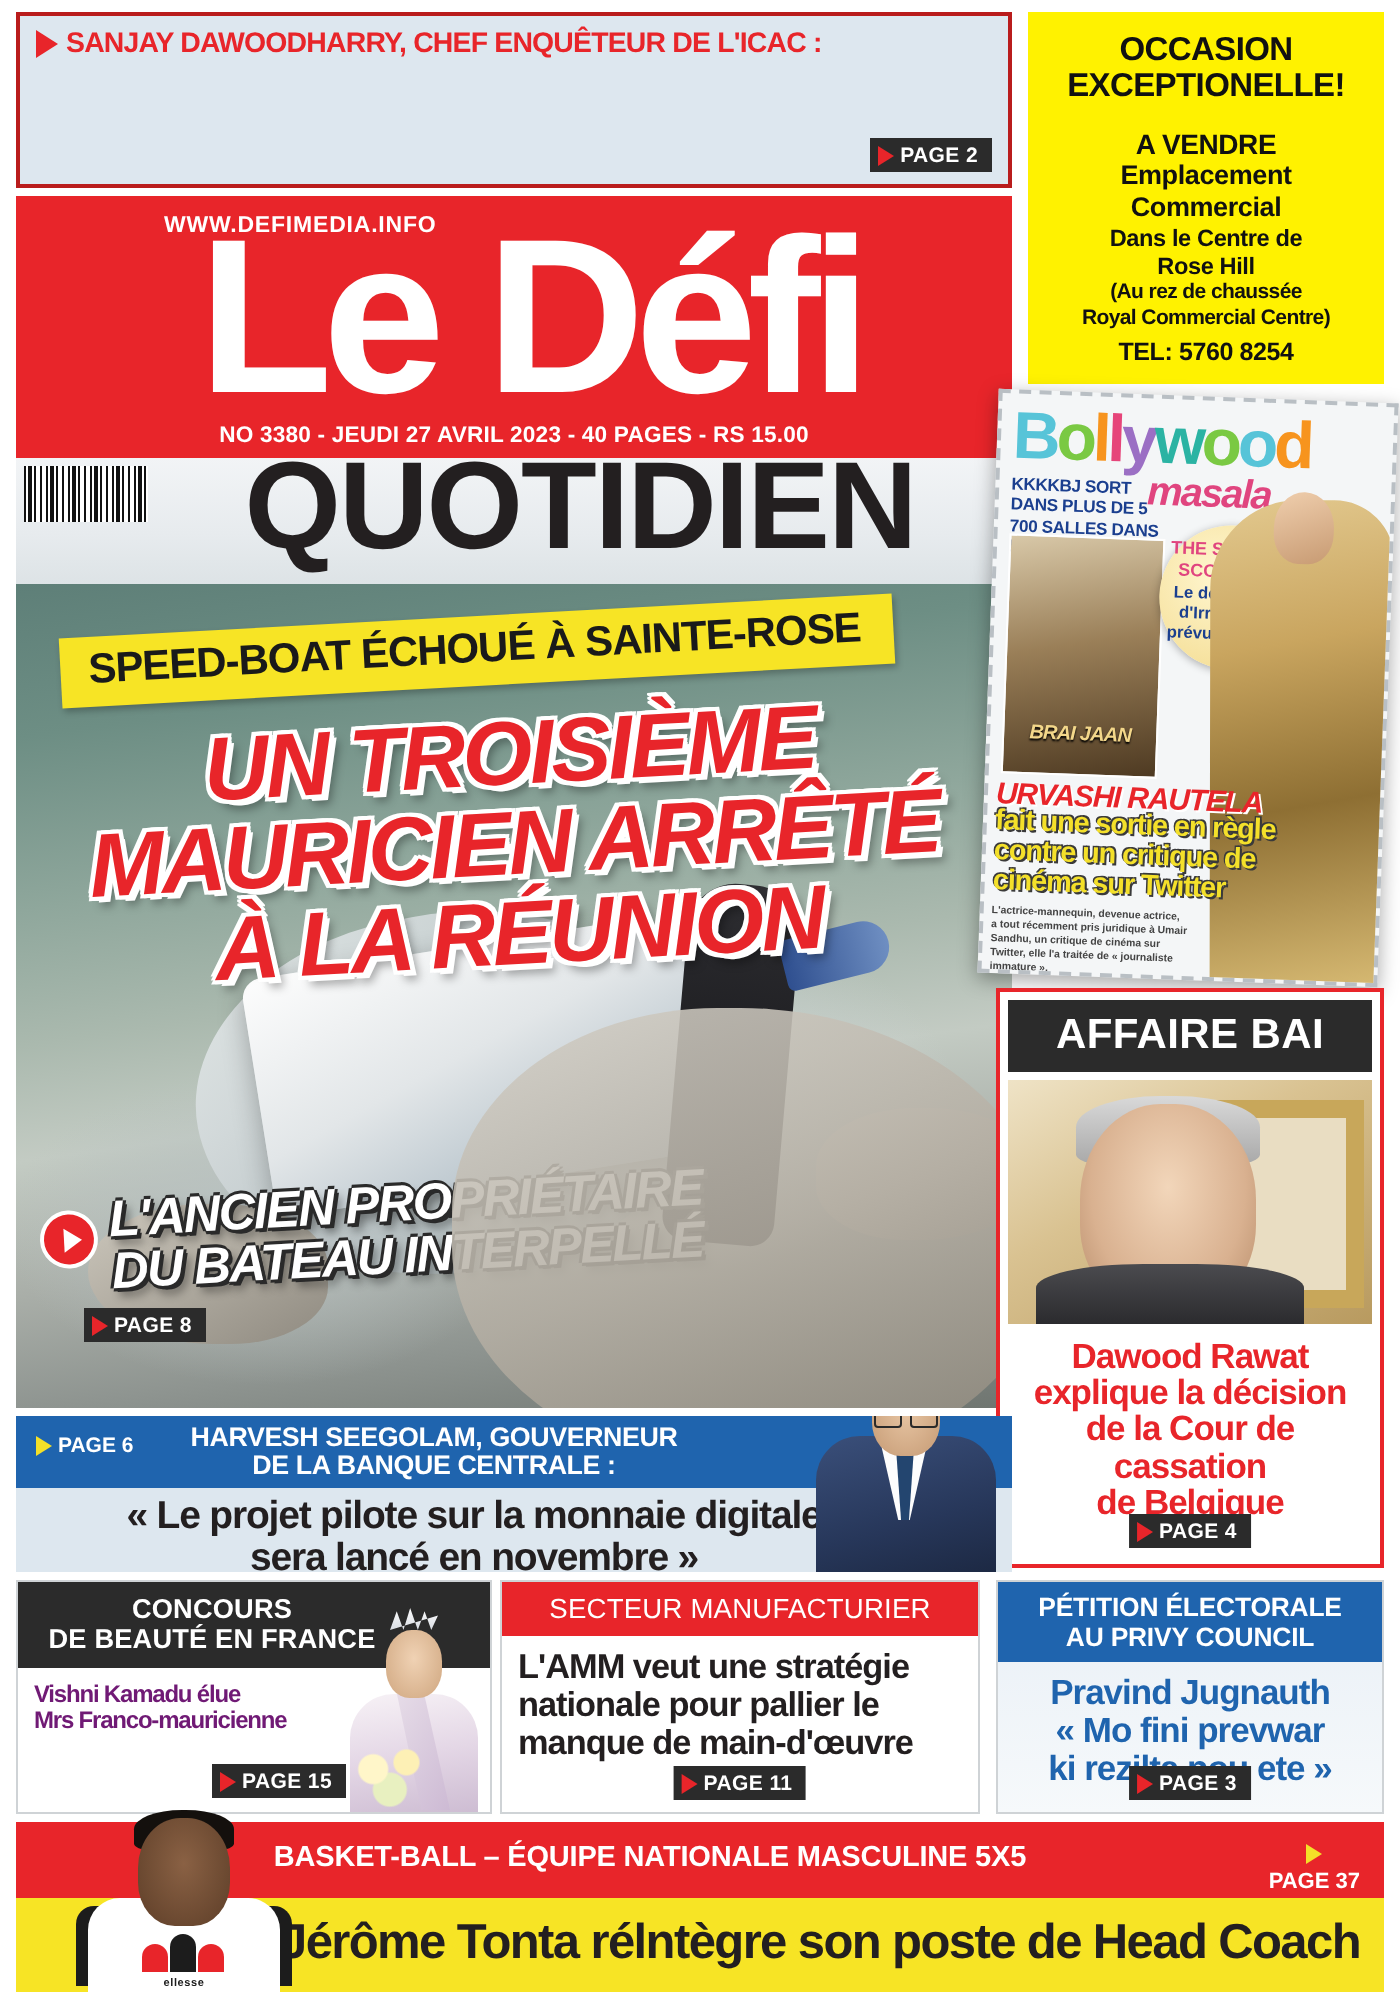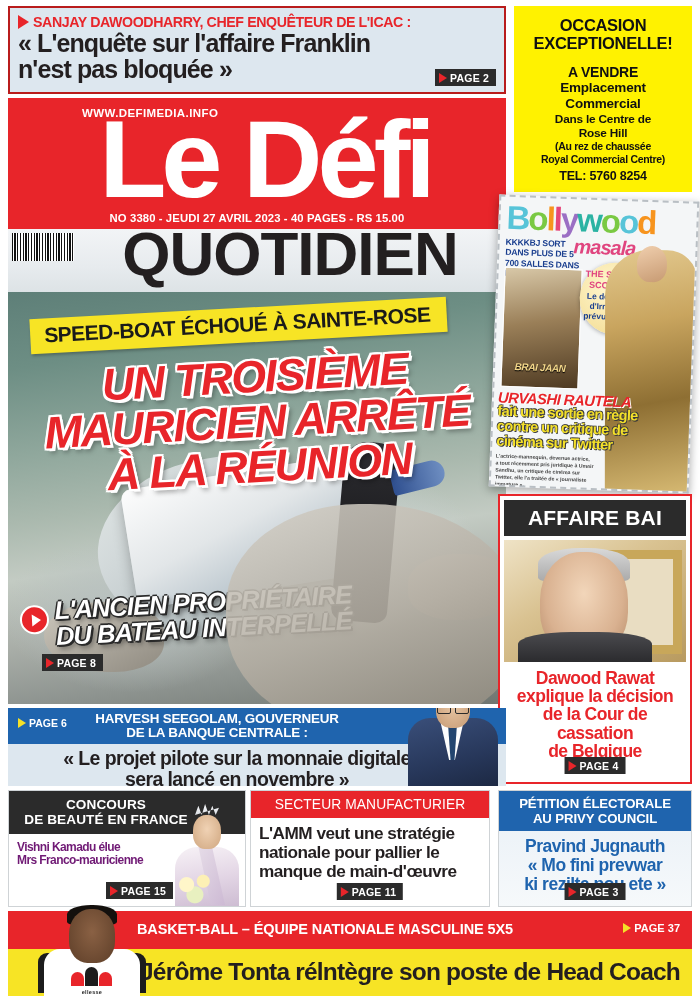--- a/index.html
+++ b/index.html
@@ -422,21 +422,21 @@
     background: #e8252a;
   }
   .bb-red-text {
     position: absolute; left: 0; top: 10px; width: 100%; text-align: center;
     color: #ffffff; font-size: 14.5px; font-weight: bold; letter-spacing: -0.1px;
     padding-left: 60px; padding-right: 110px;
   }
   .pb-bb {
     position: absolute; right: 12px; top: 11px;
     display: inline-flex; align-items: center; gap: 3px;
-    color: #ffffff; font-size: 11px; font-weight: bold;
+    color: #ffffff; font-size: 11px; font-weight: bold; flex-direction: column;
   }
   .bb-yellow {
     position: absolute; left: 8px; top: 949px; width: 684px; height: 47px;
     background: #f7e425;
   }
   .bb-yellow-text {
     position: absolute; left: 0; top: 9px; width: 100%; text-align: center;
     color: #231f20; font-size: 24.5px; font-weight: bold; letter-spacing: -0.8px;
     padding-left: 120px;
   }
@@ -481,24 +481,20 @@
 </style>
 </head>
 <body>
 
 <div class="page">
 
   <div class="top-banner">
     <div class="tb-kicker">
       <span class="tri-red"></span>
       <span class="tb-kicker-text">SANJAY DAWOODHARRY, CHEF ENQUÊTEUR DE L'ICAC :</span>
-    </div>
-    <div class="tb-head">
-      <div>« L'enquête sur l'affaire Franklin</div>
-      <div>n'est pas bloquée »</div>
     </div>
     <div class="page-badge pb-top">
       <span class="tri-red-sm"></span>
       <span>PAGE 2</span>
     </div>
   </div>
 
   <div class="yellow-ad">
     <div class="ya-l1">OCCASION</div>
     <div class="ya-l1">EXCEPTIONELLE!</div>

